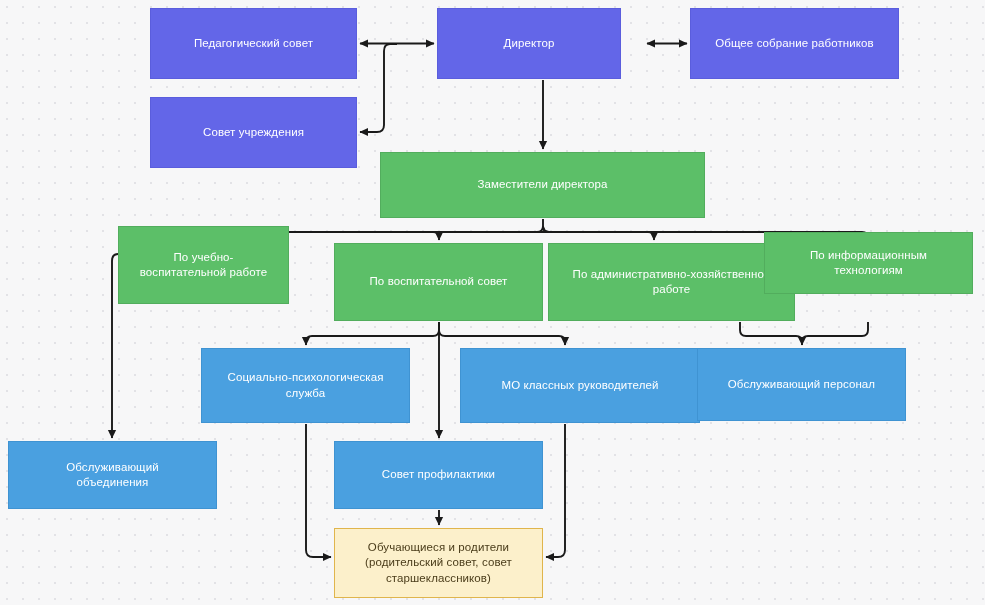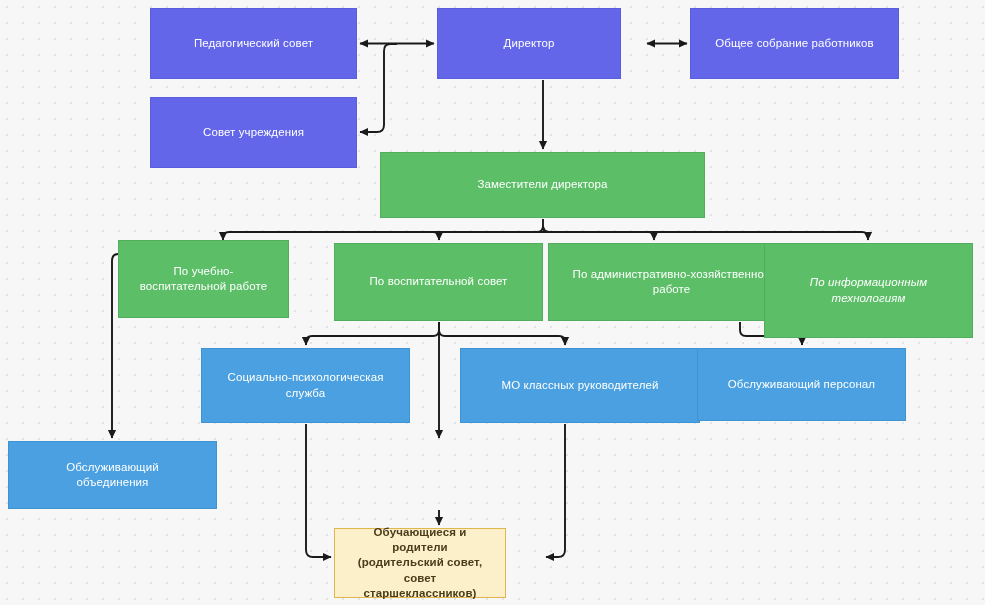--- a/index.html
+++ b/index.html
@@ -125,52 +125,55 @@
   </div>
 
   <div class="node n-green" style="left:380px;top:152px;width:325px;height:66px;">
     <span class="node-label">Заместители директора</span>
   </div>
 
   <div class="node n-purple" style="left:150px;top:97px;width:207px;height:71px;">
     <span class="node-label">Совет учреждения</span>
   </div>
 
-  <div class="node n-green" style="left:118px;top:240px;width:171px;height:78px;">
+  <div class="node n-green" style="left:118px;top:226px;width:171px;height:78px;">
     <span class="node-label">По учебно-воспитательной работе</span>
   </div>
 
   <div class="node n-green" style="left:334px;top:243px;width:209px;height:78px;">
     <span class="node-label">По воспитательной совет</span>
   </div>
 
   <div class="node n-green" style="left:548px;top:243px;width:247px;height:78px;">
     <span class="node-label">По административно-хозяйственной работе</span>
   </div>
 
-  <div class="node n-green" style="left:764px;top:243px;width:209px;height:95px;font-style:italic;">
+  <div class="node n-green" style="left:764px;top:232px;width:209px;height:62px;">
     <span class="node-label">По информационным технологиям</span>
   </div>
 
   <div class="node n-blue" style="left:201px;top:348px;width:209px;height:75px;">
     <span class="node-label">Социально-психологическая служба</span>
   </div>
 
   <div class="node n-blue" style="left:460px;top:348px;width:240px;height:75px;">
     <span class="node-label">МО классных руководителей</span>
   </div>
 
   <div class="node n-blue" style="left:697px;top:348px;width:209px;height:73px;">
     <span class="node-label">Обслуживающий персонал</span>
   </div>
 
   <div class="node n-blue" style="left:8px;top:441px;width:209px;height:68px;">
     <span class="node-label">Обслуживающий объединения</span>
   </div>
 
+  <div class="node n-blue" style="left:334px;top:441px;width:209px;height:68px;">
+    <span class="node-label">Совет профилактики</span>
+  </div>
 
-  <div class="node n-yellow" style="left:334px;top:528px;width:172px;height:70px;font-weight:bold;">
+  <div class="node n-yellow" style="left:334px;top:528px;width:209px;height:70px;">
     <span class="node-label">Обучающиеся и родители
 (родительский совет, совет
 старшеклассников)</span>
   </div>
 
 </div>
 
 </body></html>

